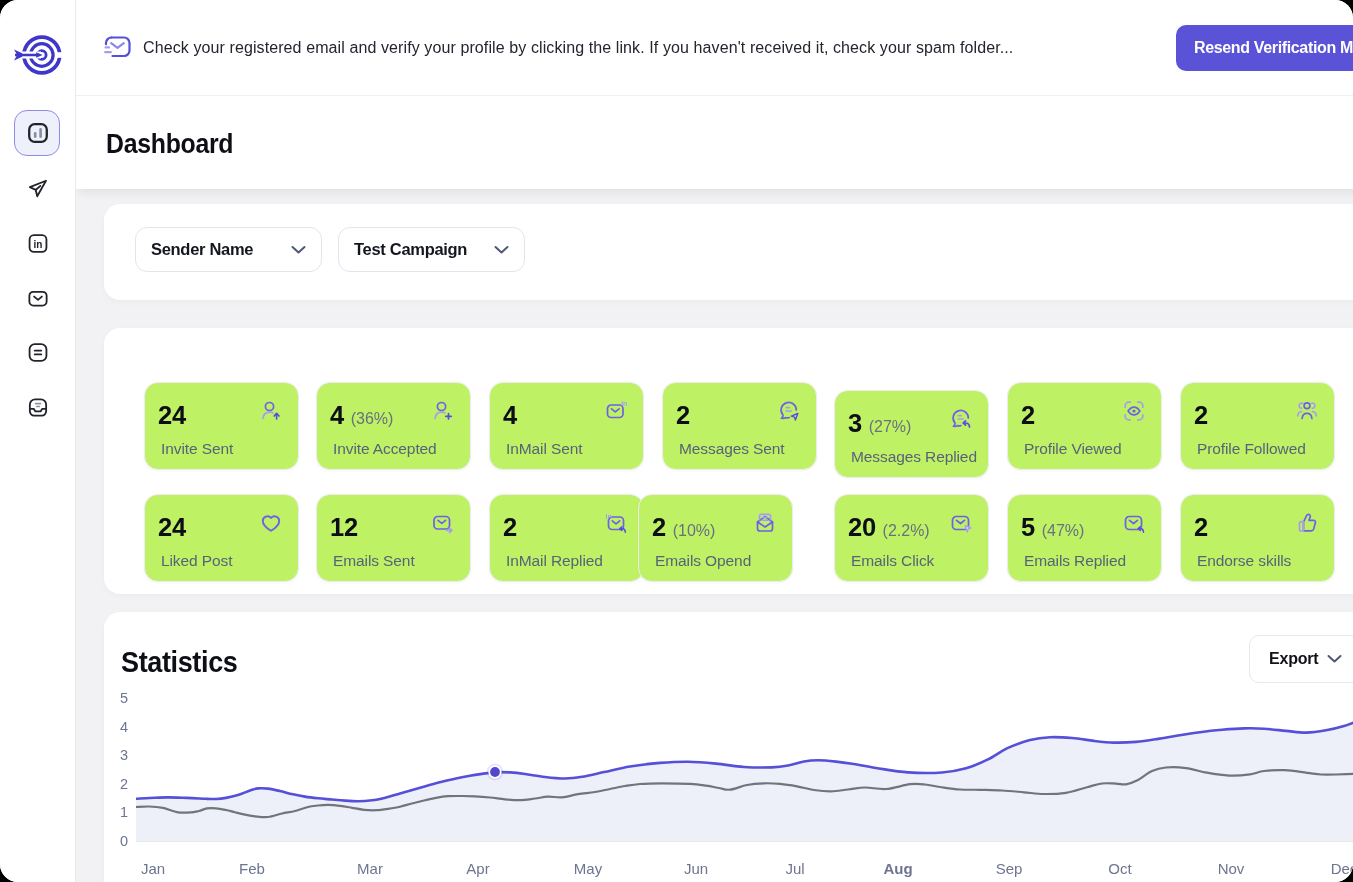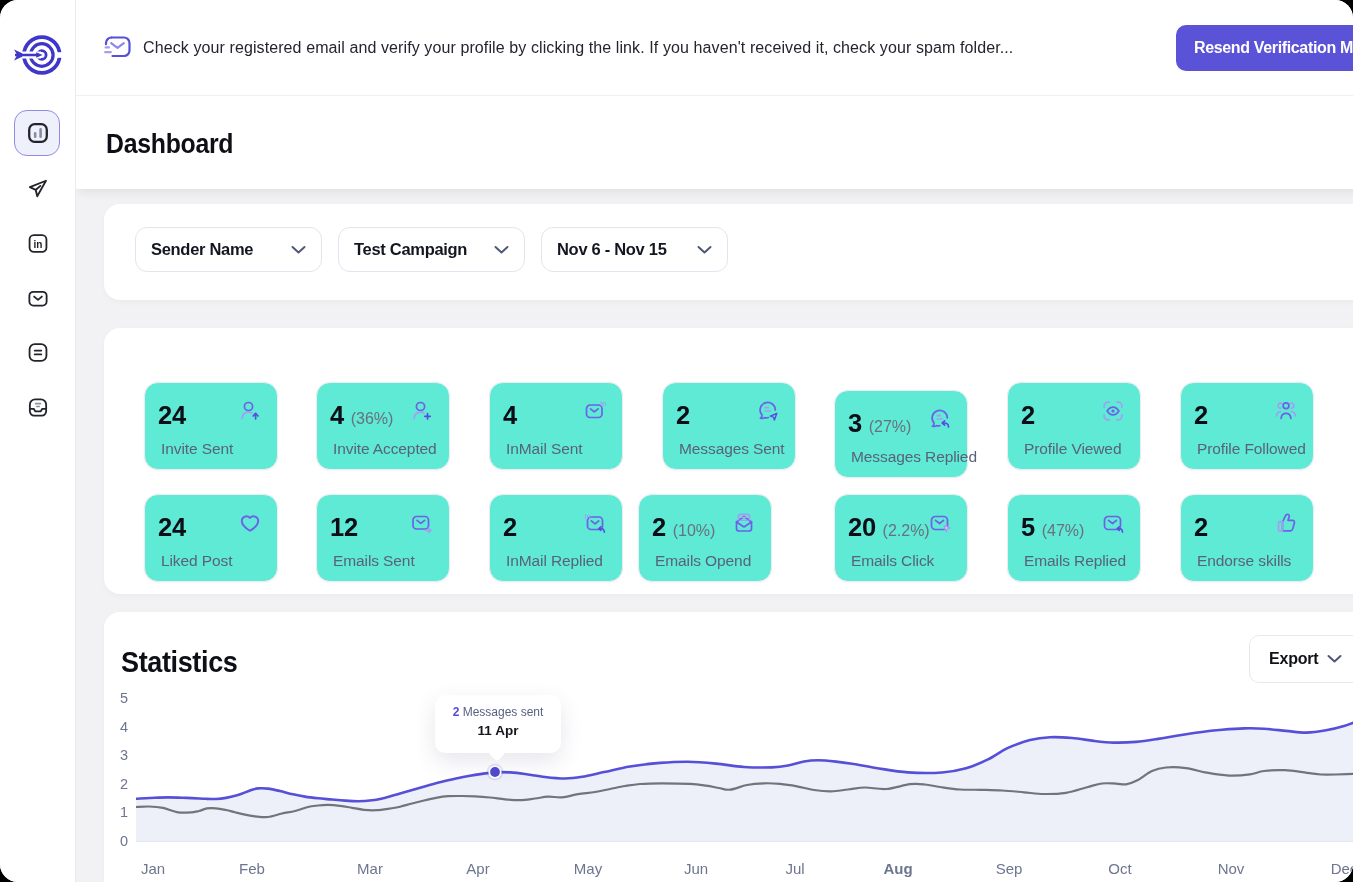--- a/index.html
+++ b/index.html
@@ -17,21 +17,21 @@
 .resend { position:absolute; left:1100px; top:25px; width:260px; height:46px; background:#5a53d7; border-radius:10px; color:#fff; font-size:16px; font-weight:700; line-height:46px; padding-left:18px; letter-spacing:-0.35px; }
 
 .dashband { position:absolute; left:76px; top:96px; width:1364px; height:93px; background:#fff; box-shadow:0 6px 8px -2px rgba(25,25,50,0.07); z-index:3; }
 .dashband h1 { position:absolute; left:30px; top:33px; font-size:27px; font-weight:700; color:#0e0f16; letter-spacing:-0.3px; transform:scaleX(0.92); transform-origin:left top; }
 
 .filtercard { position:absolute; left:104px; top:204px; width:1308px; height:96px; background:#fff; border-radius:16px; box-shadow:0 2px 6px rgba(23,23,37,0.03); }
 .dd { position:absolute; top:23px; height:45px; width:187px; border:1px solid #e3e5ee; border-radius:12px; background:#fff; font-size:16.5px; color:#14161f; line-height:43px; padding-left:15px; font-weight:700; letter-spacing:-0.3px;}
 .dd svg { position:absolute; right:15px; top:50%; transform:translateY(-50%); }
 
 .statwrap { position:absolute; left:104px; top:328px; width:1308px; height:266px; background:#fff; border-radius:16px; box-shadow:0 2px 6px rgba(23,23,37,0.03); }
-.card { position:absolute; width:134px; height:88px; background:#5eead4; border:1px solid #ecedf3; border-radius:14px; box-shadow:0 1px 3px rgba(23,23,37,0.04); }
+.card { position:absolute; width:155px; height:88px; background:#bef264; border:1px solid #ecedf3; border-radius:14px; box-shadow:0 1px 3px rgba(23,23,37,0.04); }
 .numline { position:absolute; left:13px; top:18px; font-size:25.5px; font-weight:700; color:#0c0d17; letter-spacing:-0.3px; white-space:nowrap;}
 .numline .pct { font-size:16px; font-weight:400; color:#69707f; letter-spacing:0; }
 .cardlabel { position:absolute; left:16px; top:57px; font-size:15.5px; color:#59627a; white-space:nowrap; letter-spacing:-0.1px;}
 .cardico { position:absolute; right:15px; top:16px; width:24px; height:24px; }
 
 .statcard { position:absolute; left:104px; top:612px; width:1308px; height:308px; background:#fff; border-radius:16px; box-shadow:0 2px 6px rgba(23,23,37,0.03); }
 .statcard h2 { position:absolute; left:17px; top:33px; font-size:30px; font-weight:700; color:#0e0f16; letter-spacing:-0.4px; transform:scaleX(0.90); transform-origin:left top; }
 .exportbtn { position:absolute; left:1145px; top:23px; width:126px; height:48px; border:1px solid #e7e8ee; border-radius:10px; background:#fff; font-size:16px; font-weight:700; color:#101218; line-height:46px; padding-left:19px; letter-spacing:-0.2px;}
 .exportbtn svg { position:absolute; right:32px; top:50%; transform:translateY(-50%); }
 .ylab { position:absolute; width:24px; text-align:right; font-size:14.5px; color:#6d7590; }
@@ -57,23 +57,20 @@
     <div class="resend">Resend Verification Mail</div>
   </div>
   <div class="dashband">
       <h1>Dashboard</h1>
     </div>
   <div class="filtercard">
     <div class="dd" style="left:31px;">Sender Name<svg width="15" height="9" viewBox="0 0 15 9" fill="none">
           <path d="M1.5 1.5 L7.5 7 L13.5 1.5" stroke="#4d5877" stroke-width="2" stroke-linecap="round" stroke-linejoin="round"></path>
         </svg></div>
     <div class="dd" style="left:234px;">Test Campaign<svg width="15" height="9" viewBox="0 0 15 9" fill="none">
-          <path d="M1.5 1.5 L7.5 7 L13.5 1.5" stroke="#4d5877" stroke-width="2" stroke-linecap="round" stroke-linejoin="round"></path>
-        </svg></div>
-    <div class="dd" style="left:437px;">Nov 6 - Nov 15<svg width="15" height="9" viewBox="0 0 15 9" fill="none">
           <path d="M1.5 1.5 L7.5 7 L13.5 1.5" stroke="#4d5877" stroke-width="2" stroke-linecap="round" stroke-linejoin="round"></path>
         </svg></div>
   </div>
   <div class="statwrap">
     <div class="card" style="left:40px; top:54px;">
       <div class="numline">24</div>
       <div class="cardlabel">Invite Sent</div>
       <svg class="cardico" width="24" height="24" viewBox="0 0 24 24" fill="none">
           <circle cx="10.5" cy="7.6" r="4.1" stroke="#6e60e7" stroke-width="1.7"></circle>
 <path d="M4 19.5 c0.4-4.2 3-6.3 6.8-6.3 1.2 0 2.3 0.2 3.2 0.7" stroke="#a69df1" stroke-width="1.7" stroke-linecap="round" fill="none"></path>
@@ -226,24 +223,20 @@
   <div class="xlab" style="left:370px; top:860px;">Mar</div>
   <div class="xlab" style="left:478px; top:860px;">Apr</div>
   <div class="xlab" style="left:588px; top:860px;">May</div>
   <div class="xlab" style="left:696px; top:860px;">Jun</div>
   <div class="xlab" style="left:795px; top:860px;">Jul</div>
   <div class="xlab" style="left:898px; top:860px;font-weight:bold;">Aug</div>
   <div class="xlab" style="left:1009px; top:860px;">Sep</div>
   <div class="xlab" style="left:1120px; top:860px;">Oct</div>
   <div class="xlab" style="left:1231px; top:860px;">Nov</div>
   <div class="xlab" style="left:1344px; top:860px;">Dec</div>
-  <div class="tooltip">
-      <div class="tt1"><b>2</b> Messages sent</div>
-      <div class="tt2">11 Apr</div>
-    </div>
   <div class="sidebar">
     <svg class="abs" style="left:13px; top:28px;" width="54" height="54" viewBox="0 0 54 54" fill="none">
       <circle cx="28.8" cy="27" r="17.9" stroke="#3f37c9" stroke-width="3.7"></circle>
       <circle cx="28.8" cy="27" r="11.3" stroke="#3f37c9" stroke-width="3.2"></circle>
       <circle cx="28.8" cy="27" r="4.3" stroke="#3f37c9" stroke-width="2.8"></circle>
       <rect x="44" y="24.2" width="6.5" height="5.6" fill="#ffffff"></rect>
       <path d="M0 27 H28" stroke="#ffffff" stroke-width="7"></path>
       <path d="M2 27 H25" stroke="#3f37c9" stroke-width="2.4"></path>
       <path d="M29.6 27 l-6.4 -2.7 v5.4 Z" fill="#3f37c9"></path>
       <path d="M1 21.4 L9.2 25.2 L9.2 28.8 L1 32.6 L4.2 27 Z" fill="#3f37c9"></path>

